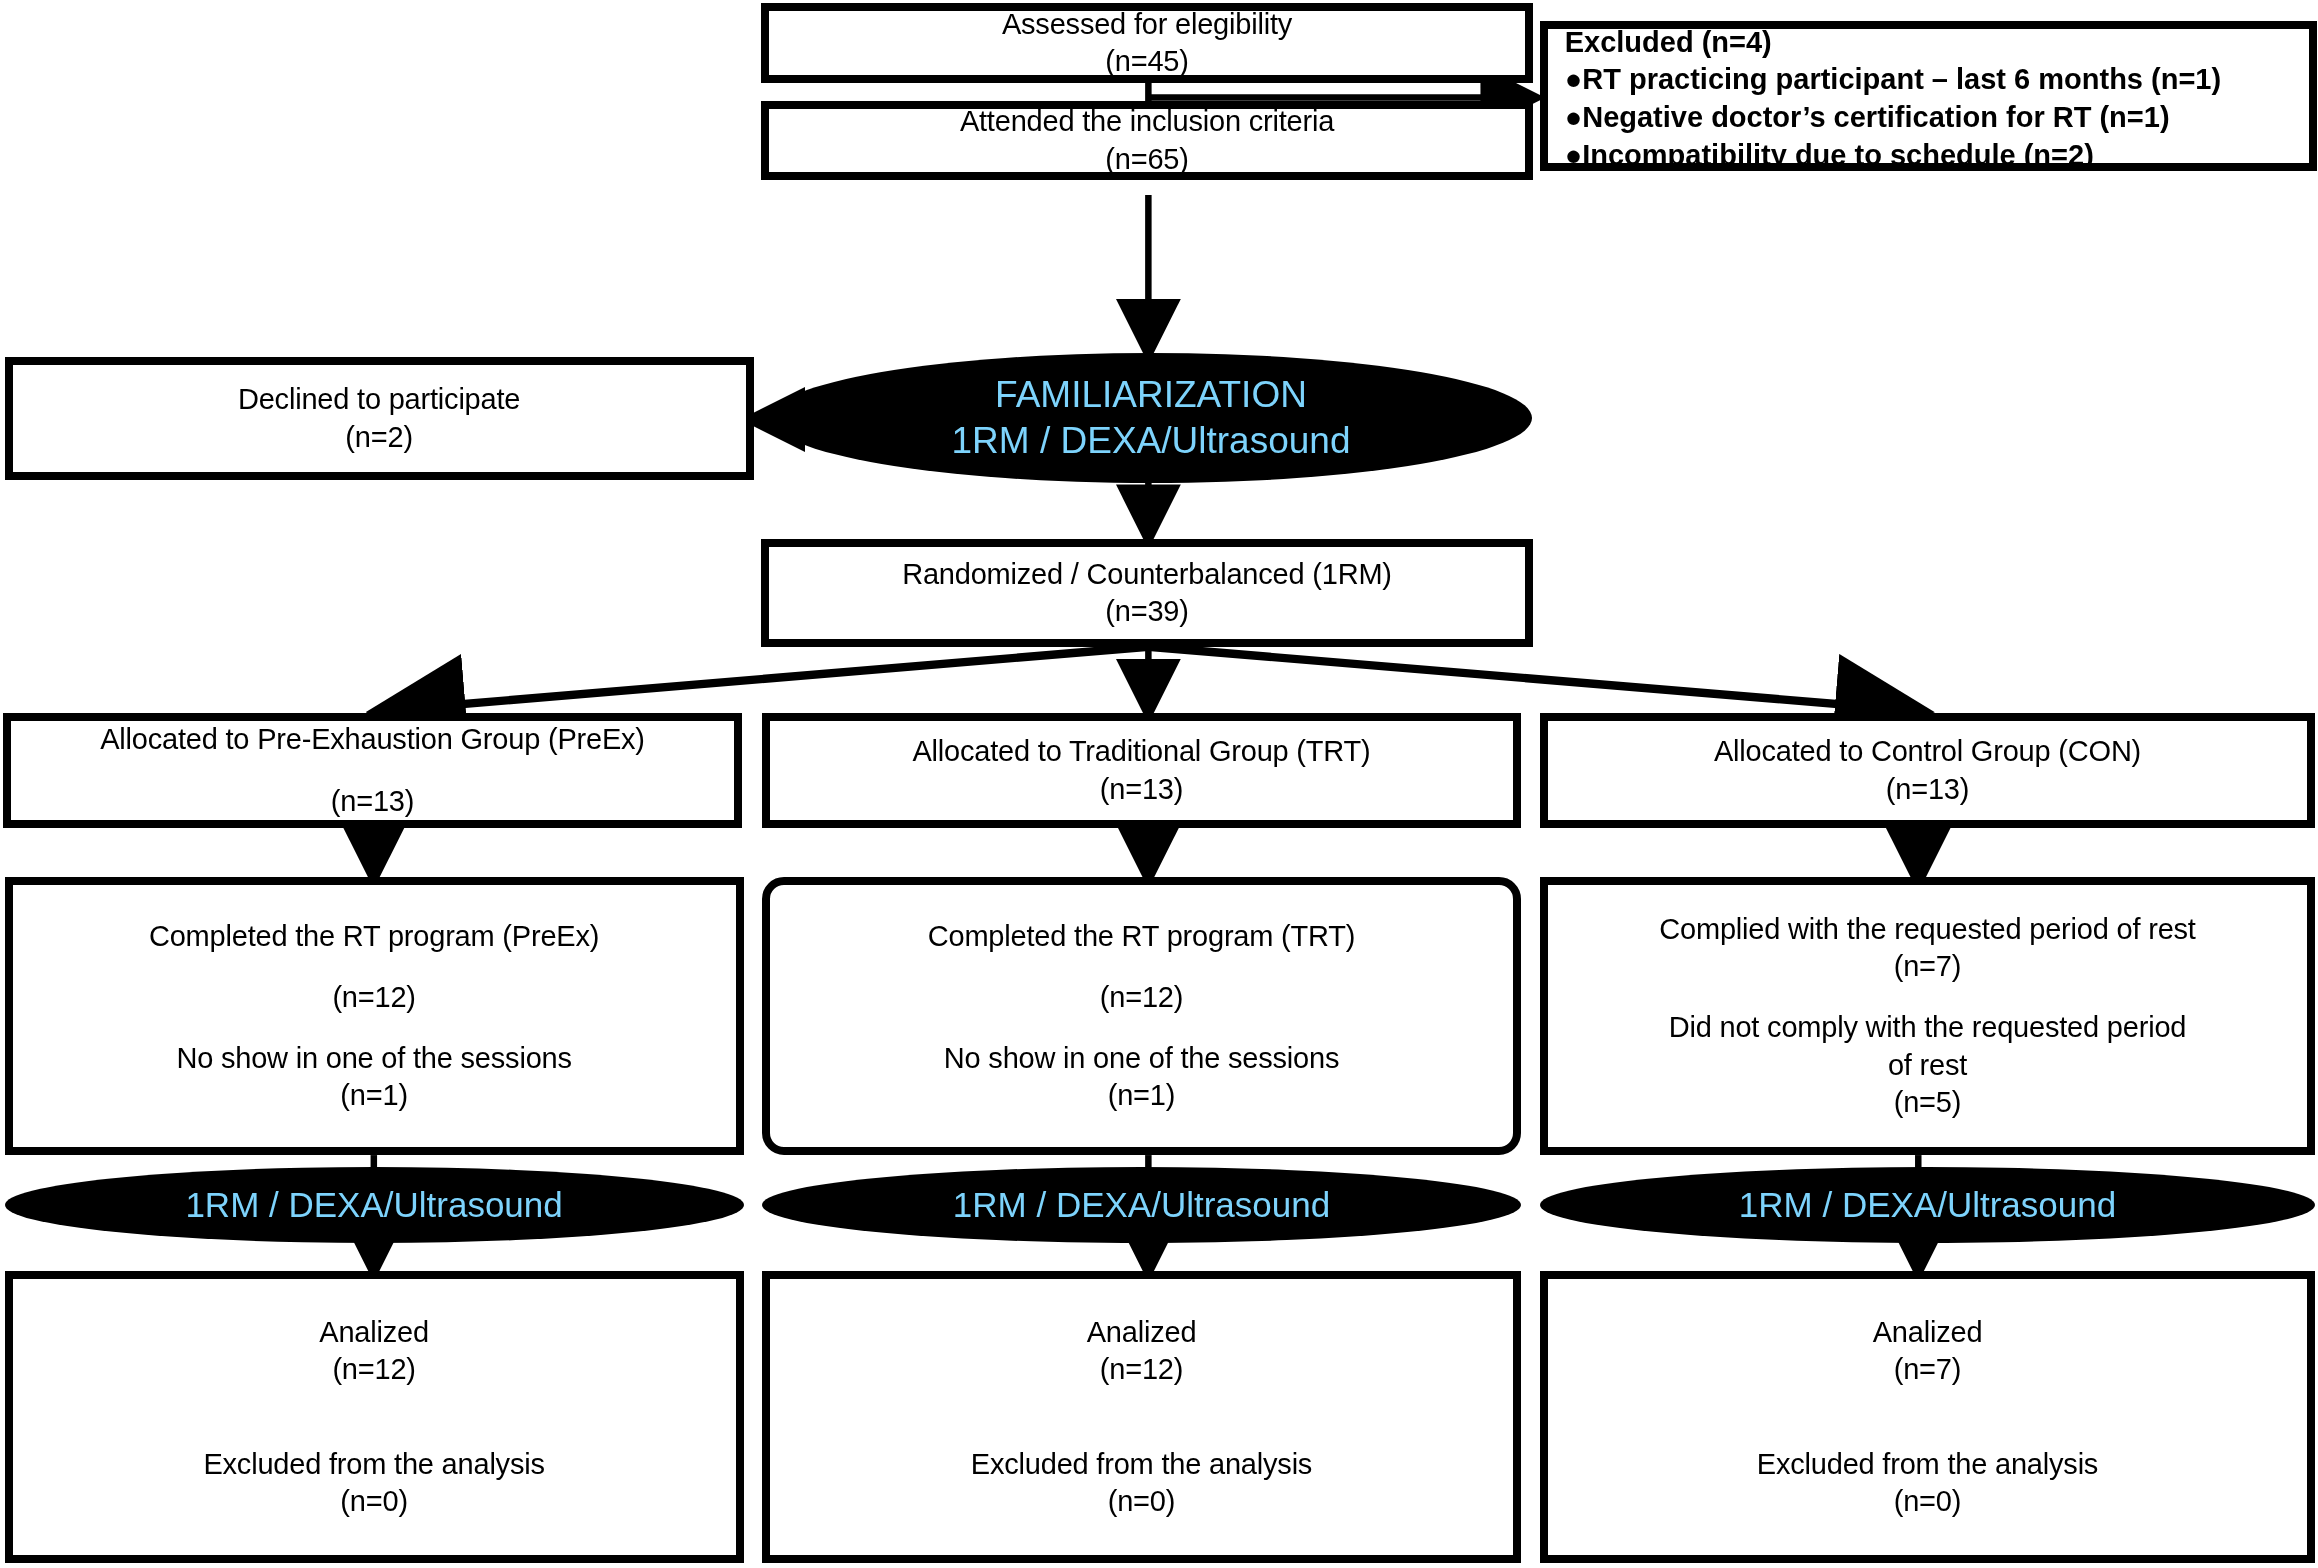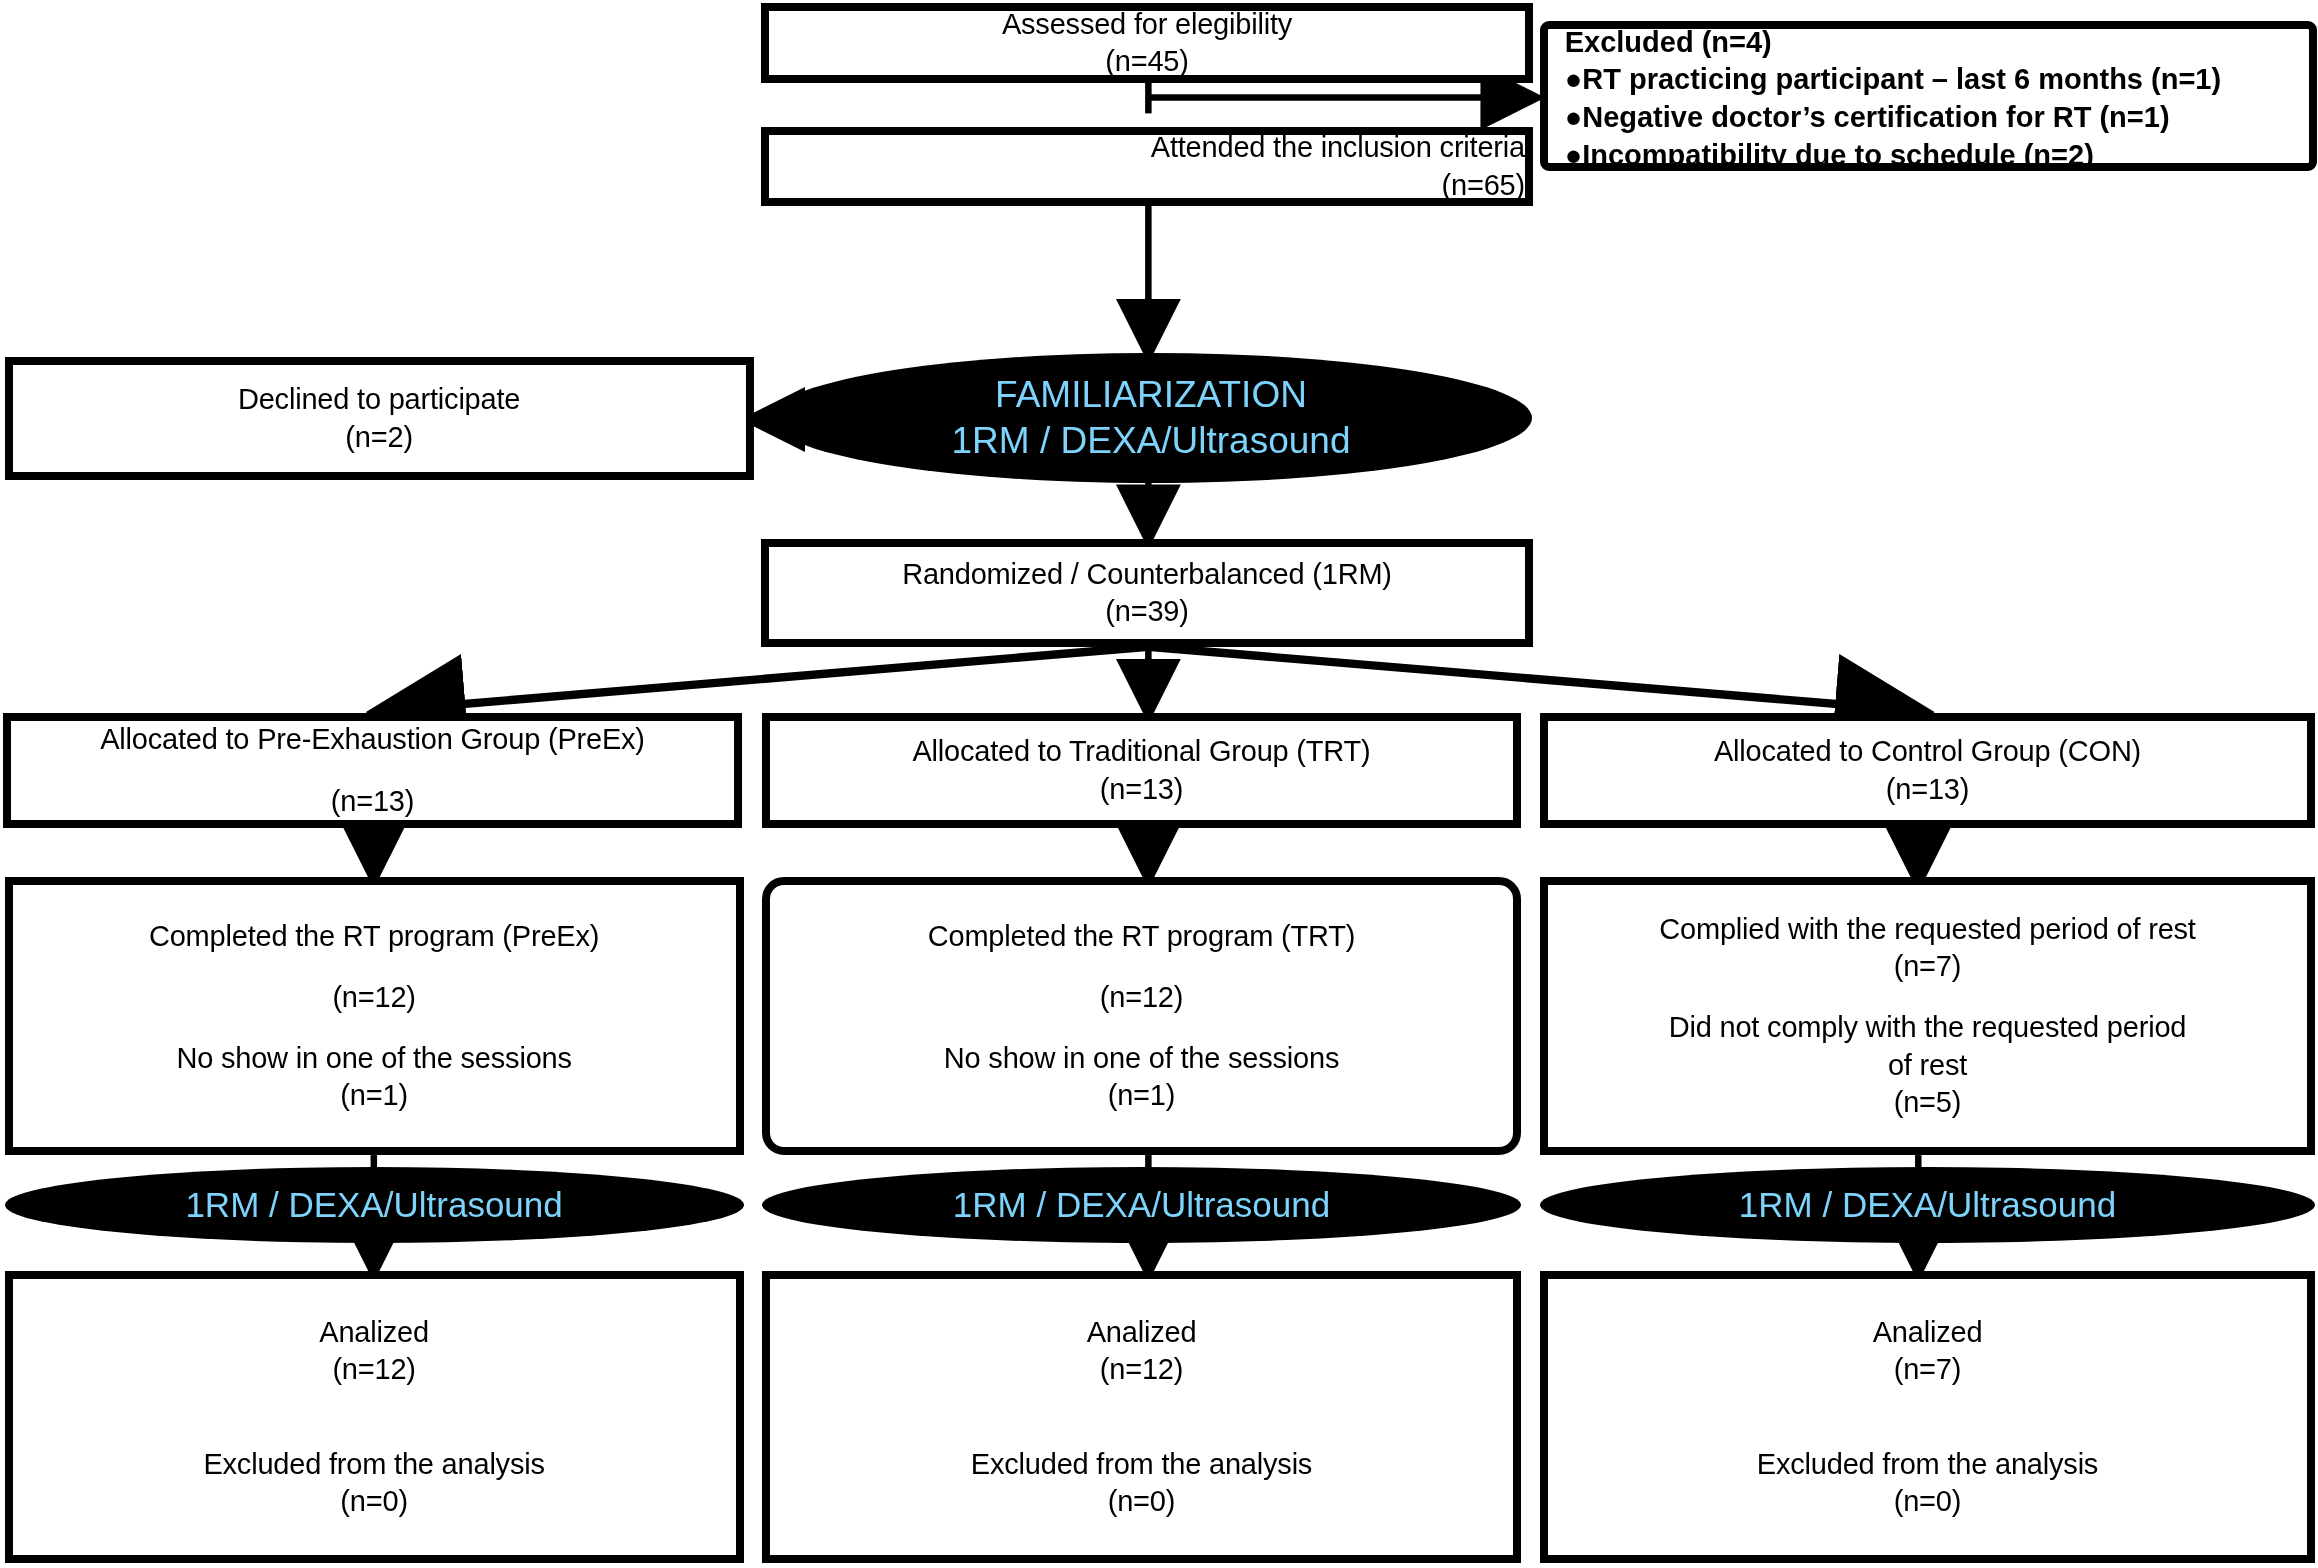--- a/index.html
+++ b/index.html
@@ -116,28 +116,28 @@
     <line x1="403" y1="1336" x2="403" y2="1368" stroke="#000000" stroke-width="7" marker-end="url(#ah)"></line>
     <line x1="1238" y1="1336" x2="1238" y2="1368" stroke="#000000" stroke-width="7" marker-end="url(#ah)"></line>
     <line x1="2068" y1="1336" x2="2068" y2="1368" stroke="#000000" stroke-width="7" marker-end="url(#ah)"></line>
   </svg>
 
   <div class="node" style="left:761px; top:2.8px; width:772px; height:80px;">
     <span class="ln">Assessed for elegibility</span>
     <span class="ln">(n=45)</span>
   </div>
 
-  <div class="excl" style="left:1540px; top:21.3px; width:777px; height:150px;border-radius:9px;">
+  <div class="excl" style="left:1540px; top:21.3px; width:777px; height:150px;">
     <span class="li">Excluded (n=4)</span>
     <span class="li">●RT practicing participant – last 6 months (n=1)</span>
     <span class="li">●Negative doctor’s certification for RT (n=1)</span>
     <span class="li">●Incompatibility due to schedule (n=2)</span>
   </div>
 
-  <div class="node" style="left:761px; top:127px; width:772px; height:79px;text-align:right;">
+  <div class="node" style="left:761px; top:101px; width:772px; height:79px;">
     <span class="ln">Attended the inclusion criteria</span>
     <span class="ln">(n=65)</span>
   </div>
 
   <div class="ellipse" style="left:770px; top:353px; width:762px; height:130px; transform:translateY(0px);">
     <span class="ln">FAMILIARIZATION</span>
     <span class="ln">1RM / DEXA/Ultrasound</span>
   </div>
 
   <div class="node" style="left:4.6px; top:357px; width:749px; height:123px;">

